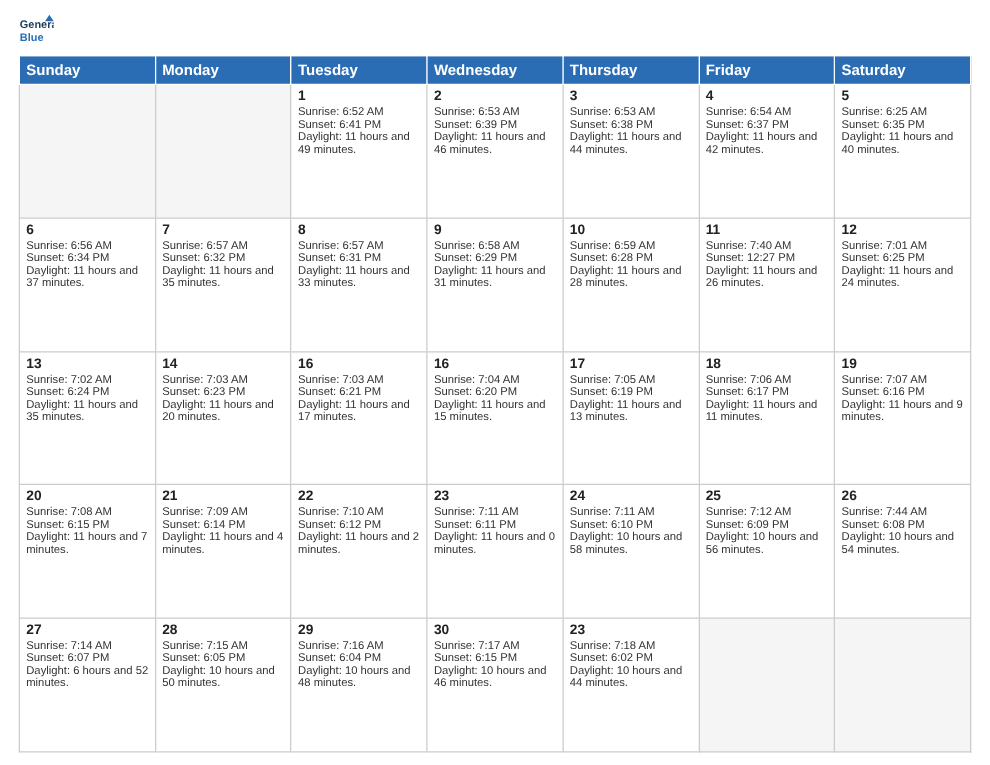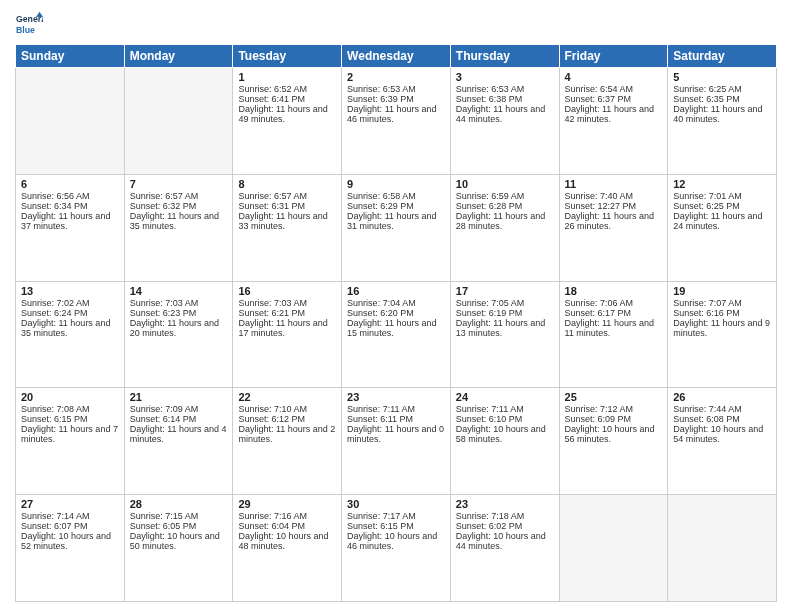--- a/index.html
+++ b/index.html
@@ -285,21 +285,21 @@
             <div>Sunrise: 7:44 AM</div>
             <div>Sunset: 6:08 PM</div>
             <div>Daylight: 10 hours and 54 minutes.</div>
           </td>
         </tr>
         <tr>
           <td>
             <span class="day-num">27</span>
             <div>Sunrise: 7:14 AM</div>
             <div>Sunset: 6:07 PM</div>
-            <div>Daylight: 10 hours and 52 minutes.</div>
+            <div>Daylight: 6 hours and 52 minutes.</div>
           </td>
           <td>
             <span class="day-num">28</span>
             <div>Sunrise: 7:15 AM</div>
             <div>Sunset: 6:05 PM</div>
             <div>Daylight: 10 hours and 50 minutes.</div>
           </td>
           <td>
             <span class="day-num">29</span>
             <div>Sunrise: 7:16 AM</div>

